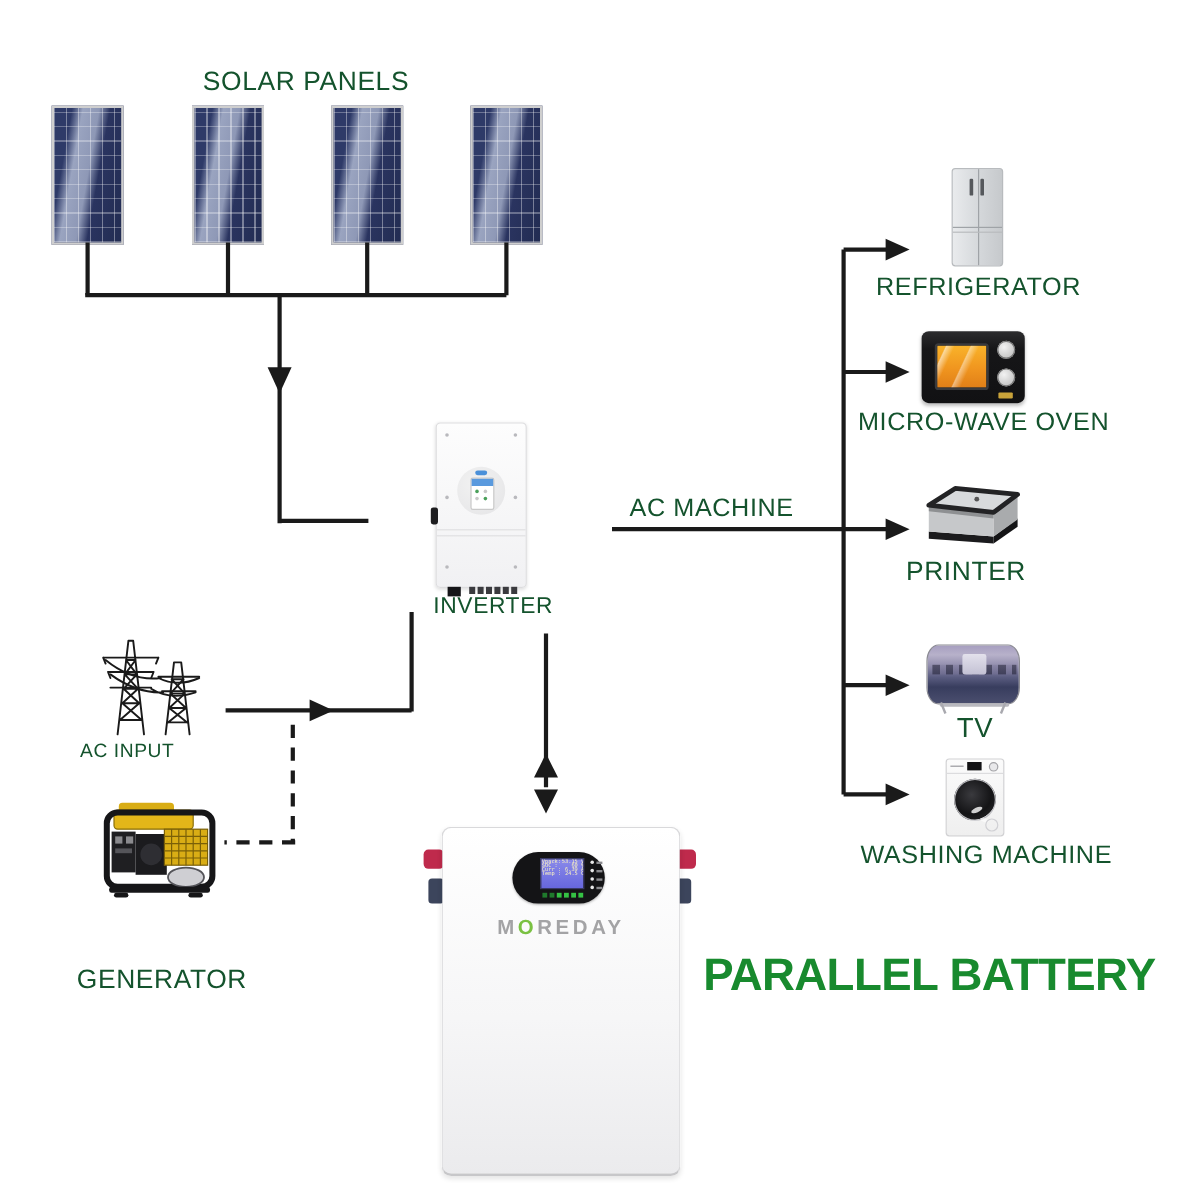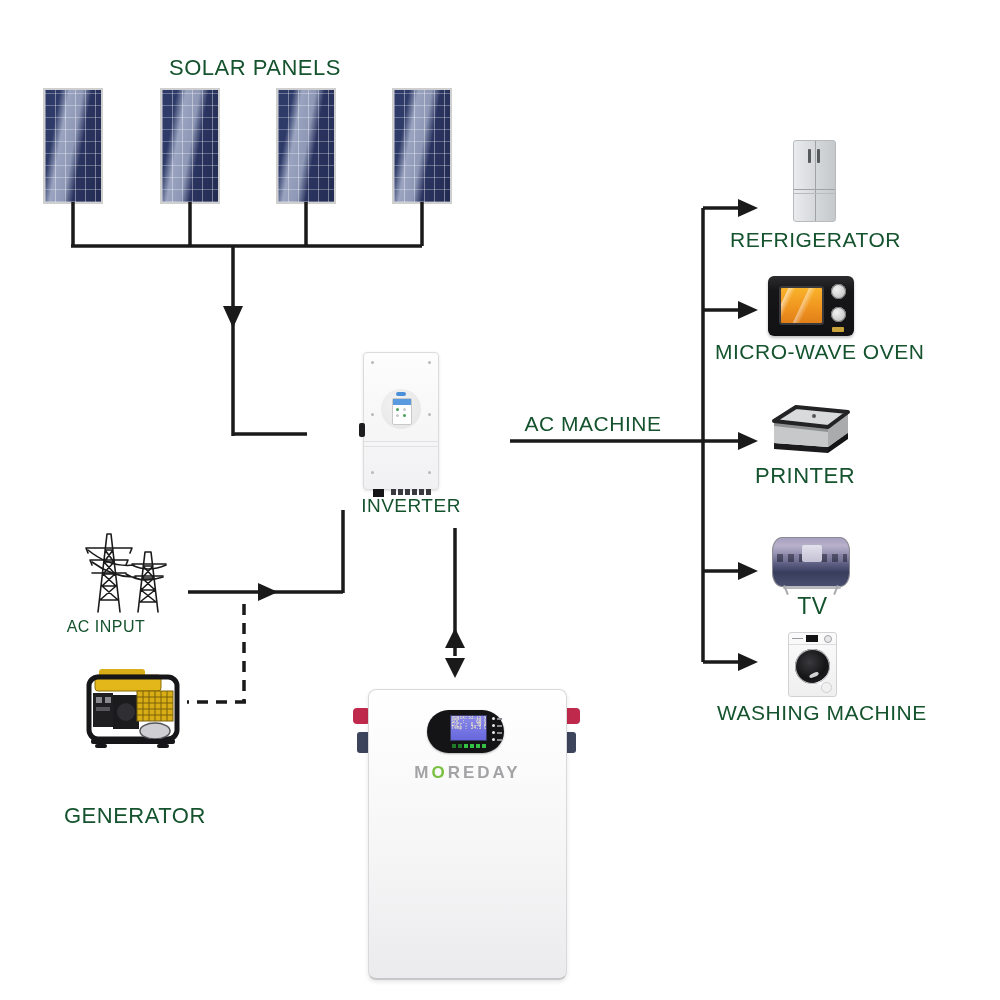--- a/index.html
+++ b/index.html
@@ -296,15 +296,16 @@
         <span class="bat-cell"></span>
         <span class="bat-cell"></span>
         <span class="bat-cell"></span>
         <span class="bat-cell"></span>
       </div>
     </div>
     <div class="bat-logo"><span>M</span><span class="o">O</span><span>REDAY</span></div>
   </div>
 
   <div class="headline">
+    <div>PARALLEL BATTERY</div>
   </div>
 
 </div>
 
 </body></html>

